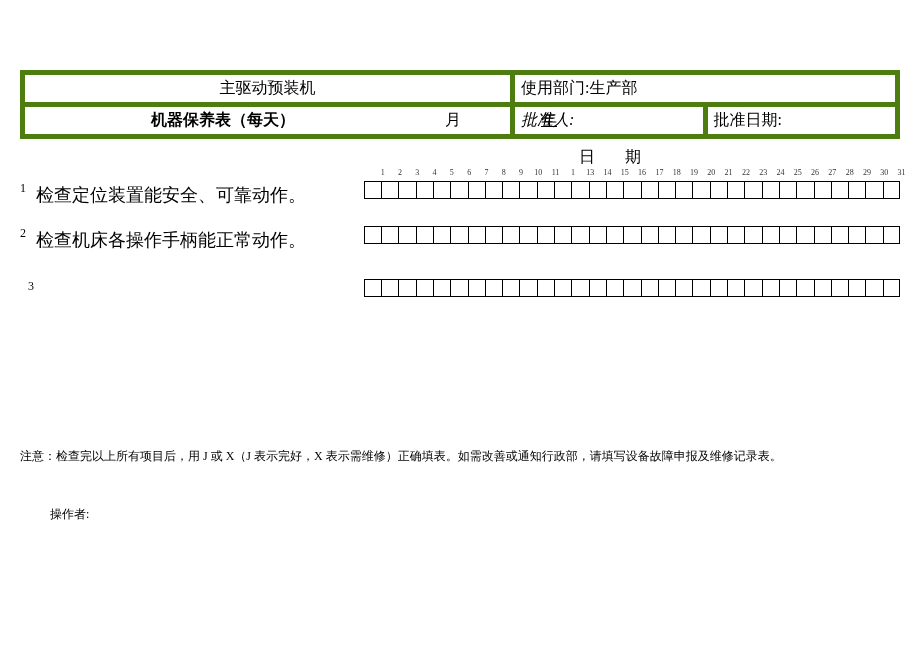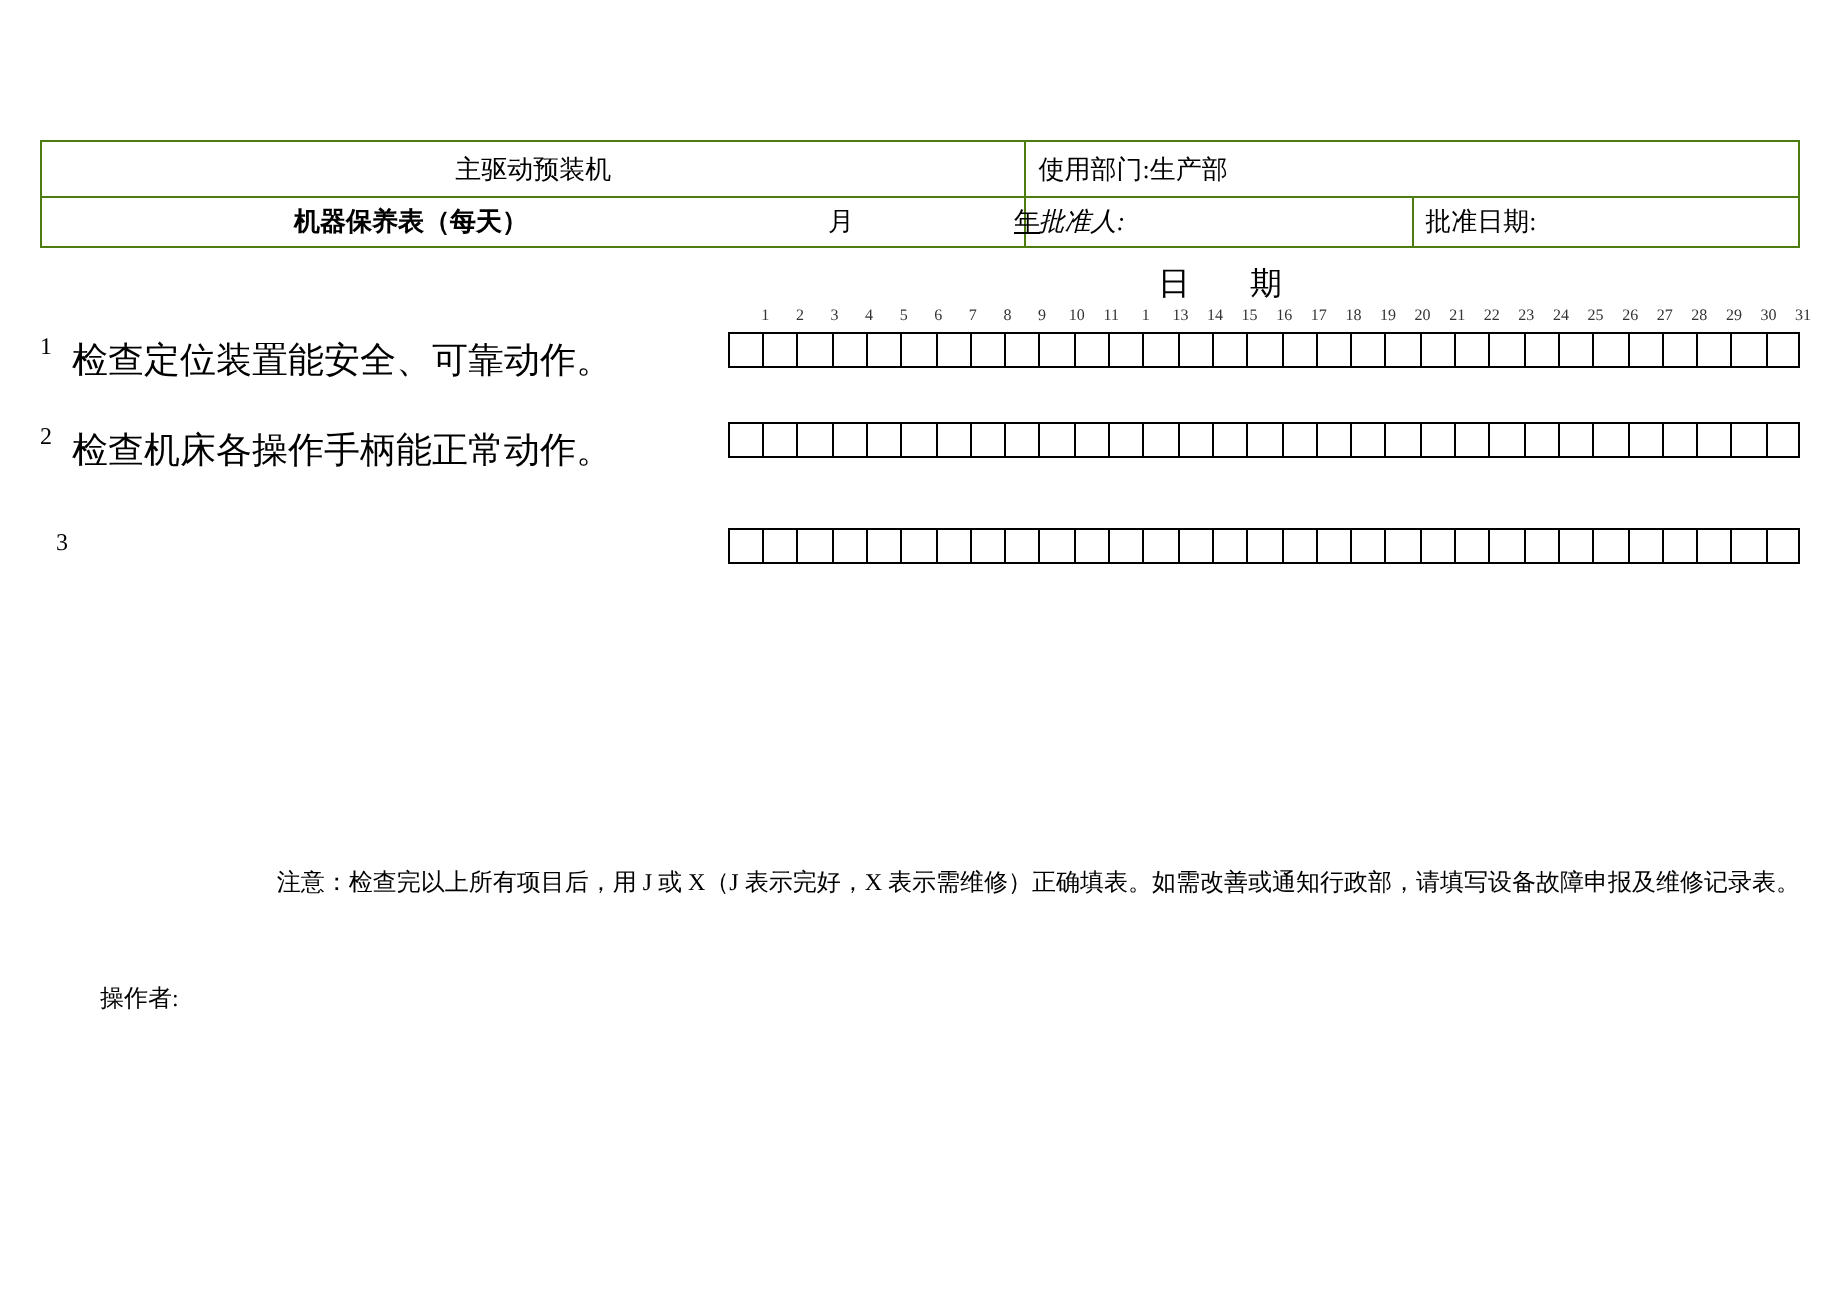--- a/index.html
+++ b/index.html
@@ -19,23 +19,23 @@
       text-align: center;
       margin-bottom: 6px;
       font-size: 11px;
       padding-left: 330px;
     }
     .header-table {
       width: 100%;
       border-collapse: collapse;
     }
     .header-table td {
-      border: 1px solid #4d7c0f;
+      border: 5px solid #4d7c0f;
       padding: 3px 6px;
-      font-size: 13px;
+      font-size: 16px;
       vertical-align: middle;
     }
     .title-cell {
       text-align: center;
       font-size: 18px;
       height: 28px;
       width: 56%;
     }
     .dept-cell {
       width: 44%;
@@ -108,21 +108,20 @@
       border-right: none;
     }
     .grid-cell:last-child {
       border-right: 1px solid #000;
     }
 
     .note {
       margin-top: 150px;
       font-size: 12px;
       line-height: 1.6;
-      text-align: right;
     }
     .sign-row {
       display: flex;
       margin-top: 40px;
       font-size: 12px;
     }
     .sign-op { padding-left: 30px; }
     .sign-hand { padding-left: 360px; }
   </style>
 </head>

